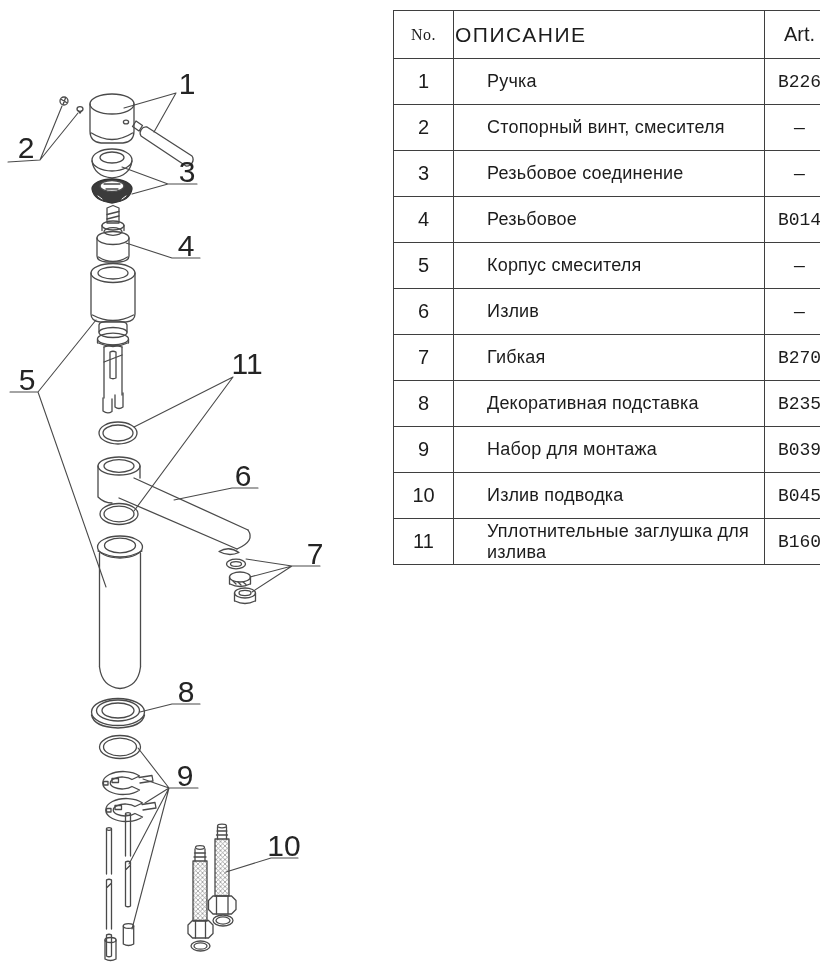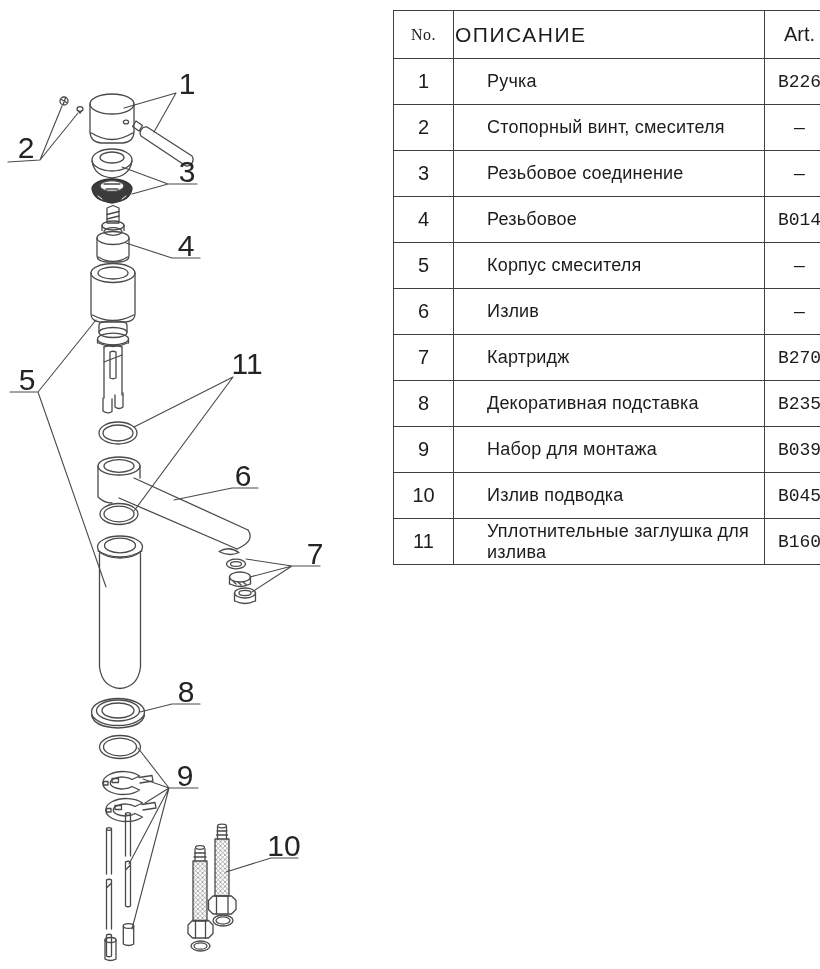--- a/index.html
+++ b/index.html
@@ -299,21 +299,21 @@
           <td class="desc">Корпус смесителя</td>
           <td class="art">—</td>
         </tr>
         <tr>
           <td class="no">6</td>
           <td class="desc">Излив</td>
           <td class="art">—</td>
         </tr>
         <tr>
           <td class="no">7</td>
-          <td class="desc">Картридж</td>
+          <td class="desc">Гибкая</td>
           <td class="art">B270</td>
         </tr>
         <tr>
           <td class="no">8</td>
           <td class="desc">Декоративная подставка</td>
           <td class="art">B235</td>
         </tr>
         <tr>
           <td class="no">9</td>
           <td class="desc">Набор для монтажа</td>

